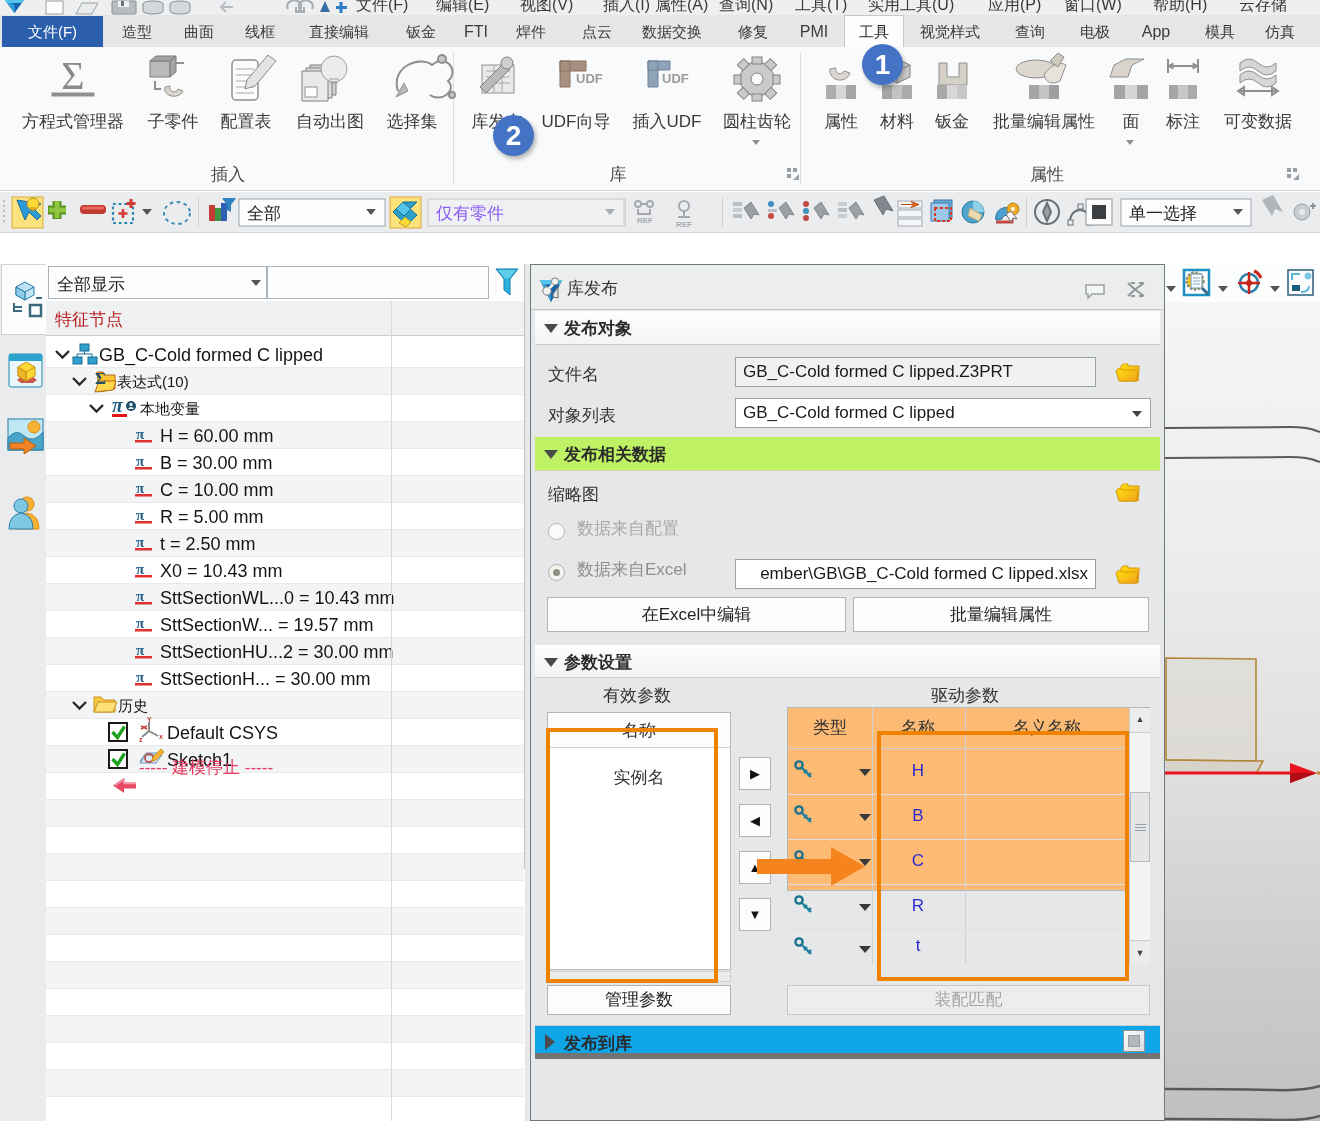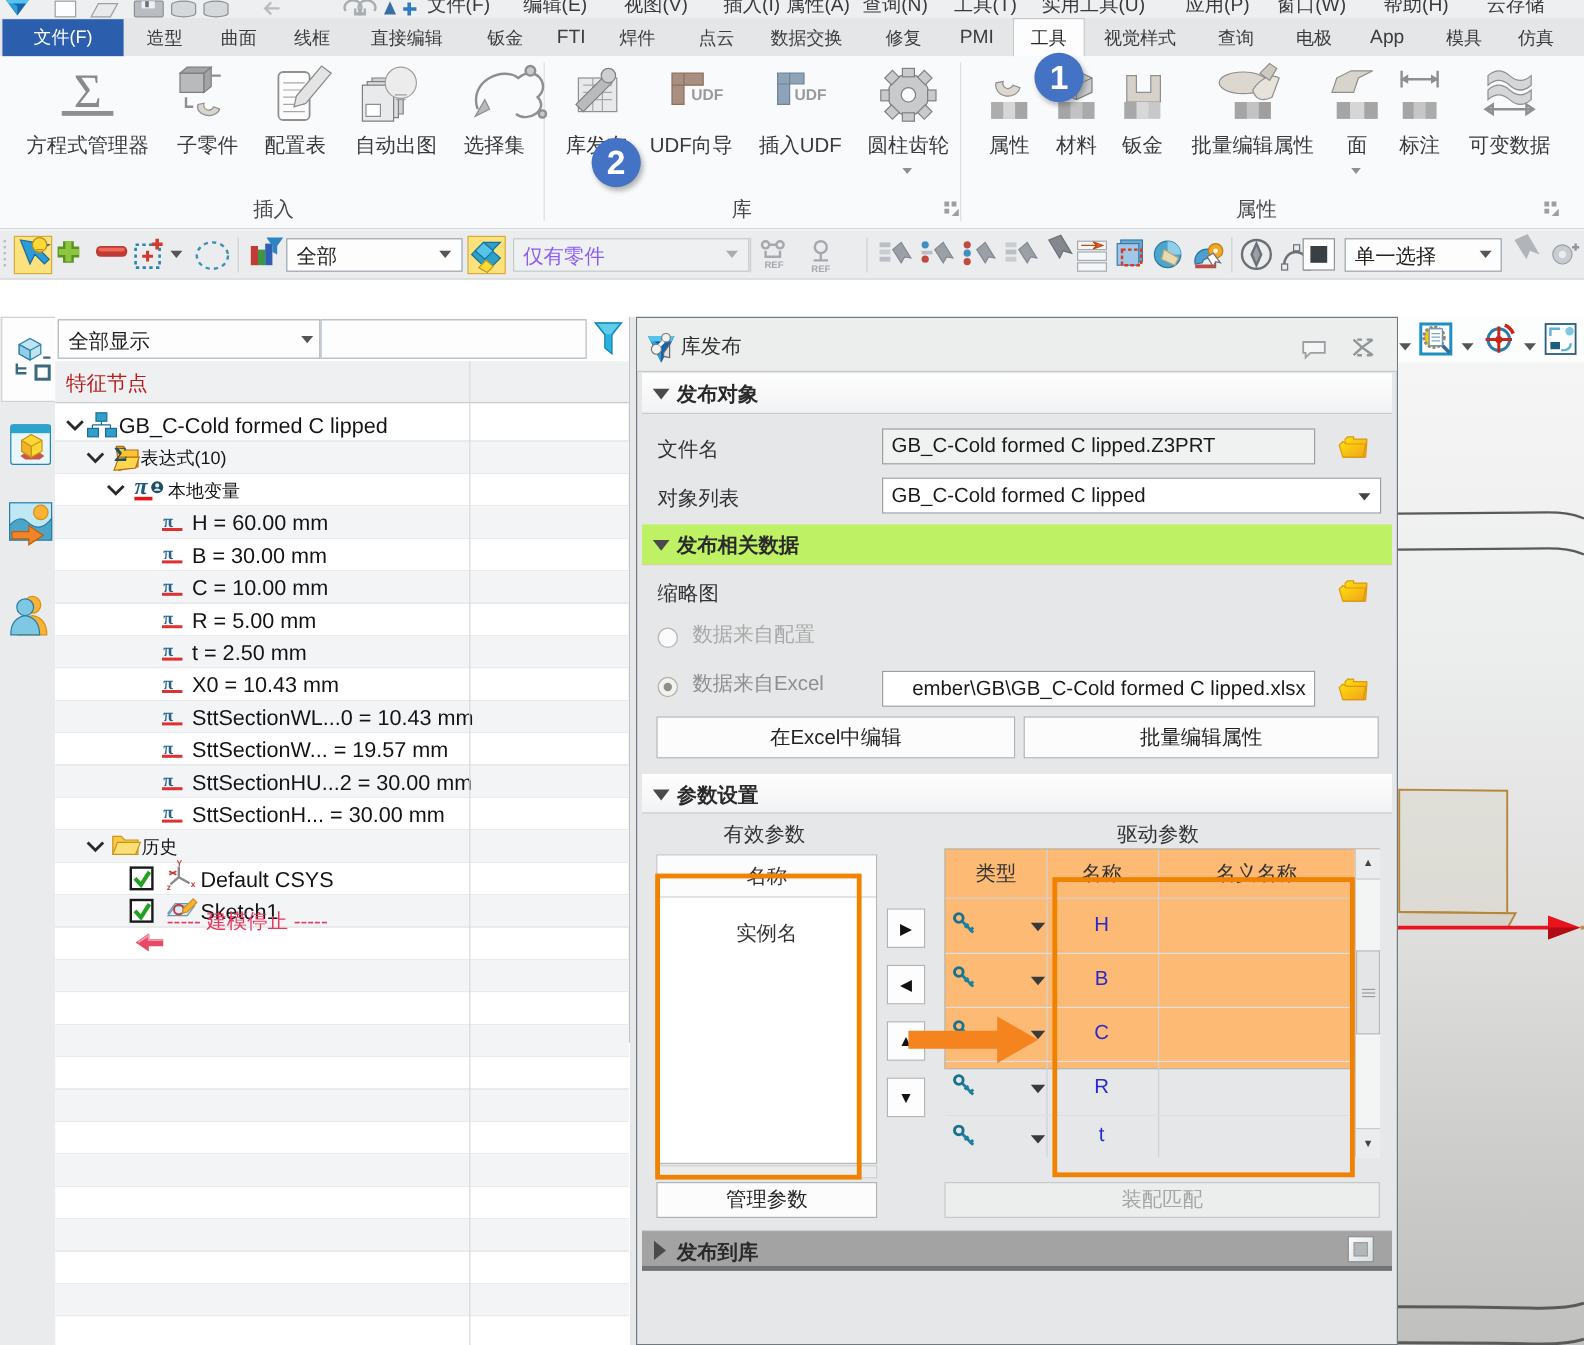--- a/index.html
+++ b/index.html
@@ -680,20 +680,20 @@
    <div class="ab" style="left:0;top:232px;width:20px;height:24px;background:#ebeced;border-top:1px solid #c8cbcd;text-align:center;line-height:24px;font-size:9px;color:#444">▼</div>
   </div>
  </div>
  <div class="orect" style="left:15px;top:463px;width:172px;height:255px"></div>
  <div class="orect" style="left:346px;top:466px;width:252px;height:250px"></div>
  <svg style="left:226px;top:582px;z-index:6" width="110" height="39" viewBox="0 0 110 39">
   <path d="M0 12 h74 v-12 l34 19.5 l-34 19.5 v-12 h-74Z" fill="#f5831e"></path>
  </svg>
  <div class="btn" style="left:16px;top:720px;width:184px;height:30px;line-height:28px">管理参数</div>
  <div class="btn" style="left:256px;top:720px;width:363px;height:30px;line-height:28px;background:#eceded;border-color:#c6c9cb;color:#a6a6a6">装配匹配</div>
- <div class="ab" style="left:4px;top:760px;width:625px;height:34px;background:#a3a3a3;border-top:1px solid #c9ccce;border-bottom:4px solid #737373;box-sizing:border-box">
+ <div class="ab" style="left:4px;top:760px;width:625px;height:34px;background:#0ea5e9;border-top:1px solid #c9ccce;border-bottom:6px solid #737373;box-sizing:border-box">
   <div class="ab" style="left:10px;top:8px;width:0;height:0;border:8px solid transparent;border-left:10px solid #4a4a4a"></div>
   <div class="shtx" style="top:6px">发布到库</div>
   <div class="ab" style="left:588px;top:4px;width:22px;height:22px;border:1px solid #8f9496;background:linear-gradient(135deg,#fdfdfd,#d9dcde);box-sizing:border-box">
           <div class="ab" style="left:4px;top:4px;width:12px;height:12px;background:#b2b7ba;border:1px solid #9a9fa3;box-sizing:border-box"></div>
         </div>
  </div>
 </div>
 </div>
 </body></html>

